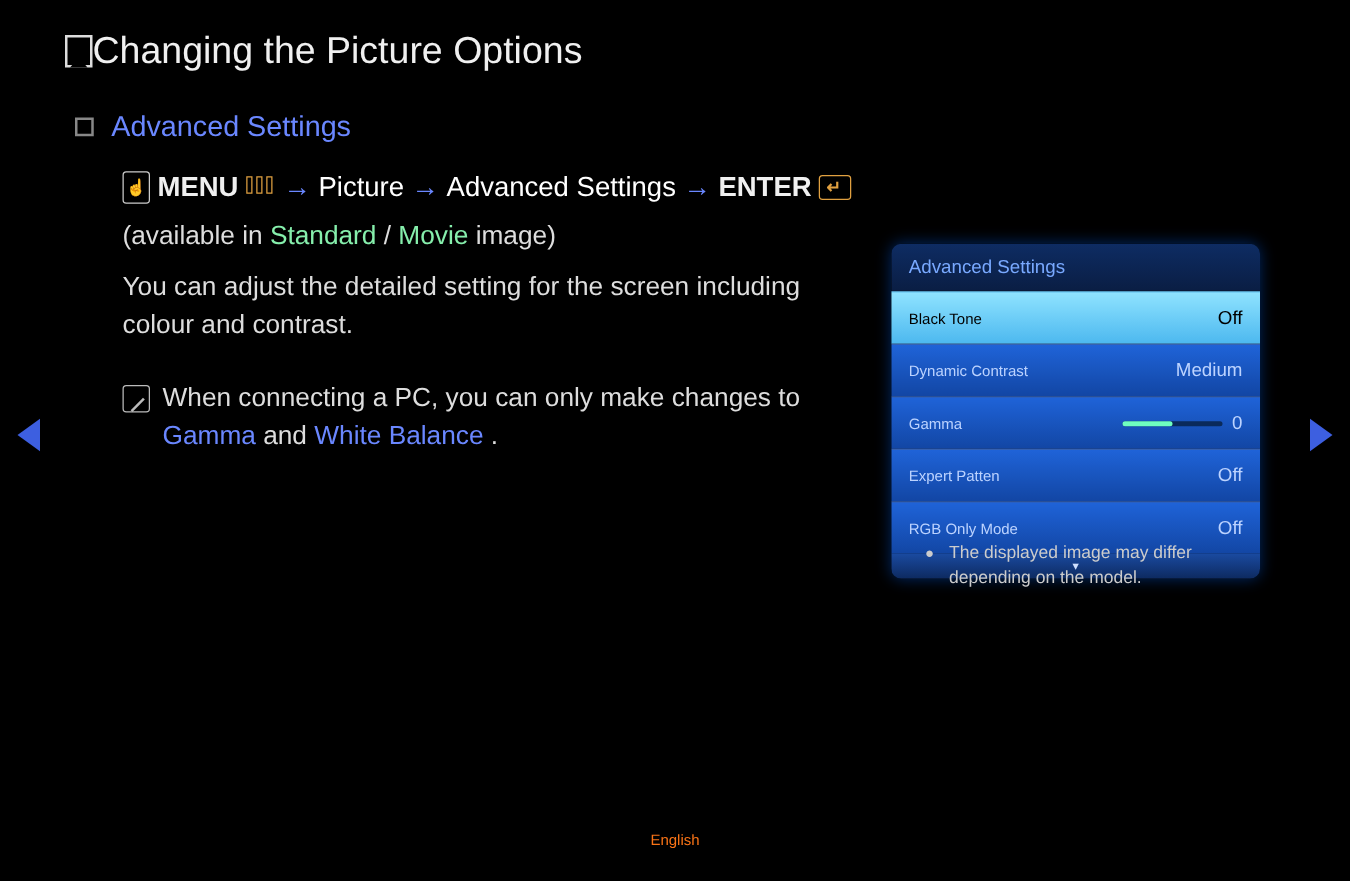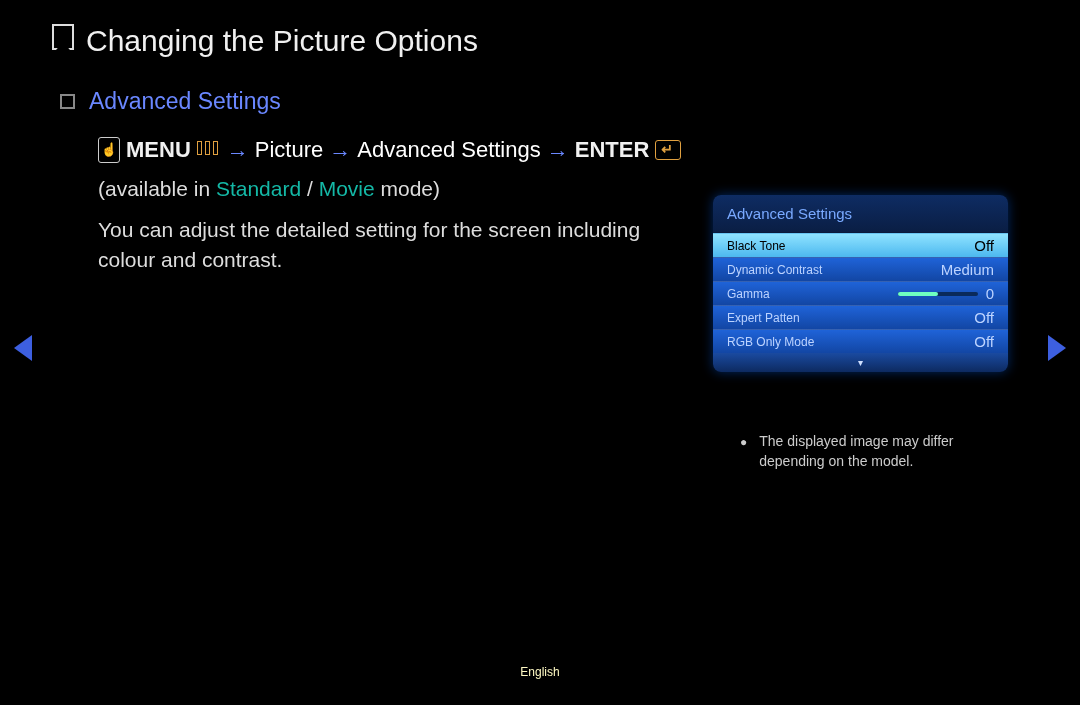--- a/index.html
+++ b/index.html
@@ -10,22 +10,22 @@
     color: #e8e8e8;
     font-family: Arial, Helvetica, sans-serif;
     position: relative;
     overflow: hidden;
   }
   .content {
     padding: 24px 52px 0 52px;
   }
   .title-row {
     display: flex;
-    align-items: flex-start;
-    gap: 12px;
+    align-items: center;
+    gap: 0;
     margin-bottom: 28px;
   }
   .bookmark-icon {
     width: 22px;
     height: 26px;
     border: 2px solid #ddd;
     position: relative;
   }
   .bookmark-icon::after {
     content: "";
@@ -124,21 +124,21 @@
     color: #e0a040;
     font-size: 14px;
     left: 5px;
     top: 0;
   }
   .avail-line {
     font-size: 21px;
     color: #ddd;
     margin-bottom: 14px;
   }
-  .avail-line .blue { color: #14b8a6; }
+  .avail-line .blue { color: #86efac; }
   .desc {
     font-size: 21px;
     color: #ddd;
     line-height: 1.45;
     margin-bottom: 28px;
   }
   .note-row {
     display: flex;
     gap: 10px;
     font-size: 21px;
@@ -185,21 +185,21 @@
     border-bottom: 1px solid #0a1a3a;
   }
   .panel-row {
     display: flex;
     justify-content: space-between;
     align-items: center;
     padding: 5px 14px;
     background: linear-gradient(#1f63d8, #1246a4);
     color: #bcd3ff;
     border-top: 1px solid rgba(255,255,255,0.15);
-    height: 24px;
+    height: 42px;
   }
   .panel-row.selected {
     background: linear-gradient(#8fe3ff, #4cb8ef);
     color: #000;
   }
   .panel-row .val { font-size: 15px; }
   .slider {
     height: 4px;
     width: 80px;
     background: #0a2a5a;
@@ -253,21 +253,21 @@
     border-top: 13px solid transparent;
     border-bottom: 13px solid transparent;
     border-left: 18px solid #3d5fe0;
   }
 
   .footer-lang {
     position: absolute;
     bottom: 26px;
     width: 100%;
     text-align: center;
-    color: #fef9c3;
+    color: #f97316;
     font-size: 12px;
   }
 </style>
 </head>
 <body>
 
 <div class="content">
   <div class="title-row">
     <span class="bookmark-icon"></span>
     <h1 class="page-title">Changing the Picture Options</h1>
@@ -291,25 +291,31 @@
         <span class="arrow">→</span>
         <span class="blue">Picture</span>
         <span class="arrow">→</span>
         <span class="blue">Advanced Settings</span>
         <span class="arrow">→</span>
         <span>ENTER</span>
         <span class="enter-icon"></span>
       </div>
 
       <div class="avail-line">
-        <span>(available in </span><span class="blue">Standard</span><span> / </span><span class="blue">Movie</span><span> mode)</span>
+        <span>(available in </span><span class="blue">Standard</span><span> / </span><span class="blue">Movie</span><span> image)</span>
       </div>
 
       <div class="desc">You can adjust the detailed setting for the screen including colour and contrast.</div>
 
+      <div class="note-row">
+        <span class="note-icon"></span>
+        <div>
+          <span>When connecting a PC, you can only make changes to </span><span class="blue">Gamma</span><span> and </span><span class="blue">White Balance</span><span> .</span>
+        </div>
+      </div>
     </div>
   </div>
 </div>
 
 <div class="panel">
   <div class="panel-header">Advanced Settings</div>
   <div id="panel-rows">
       <div class="panel-row selected">
         <span>Black Tone</span>
         <span class="val">Off</span>

